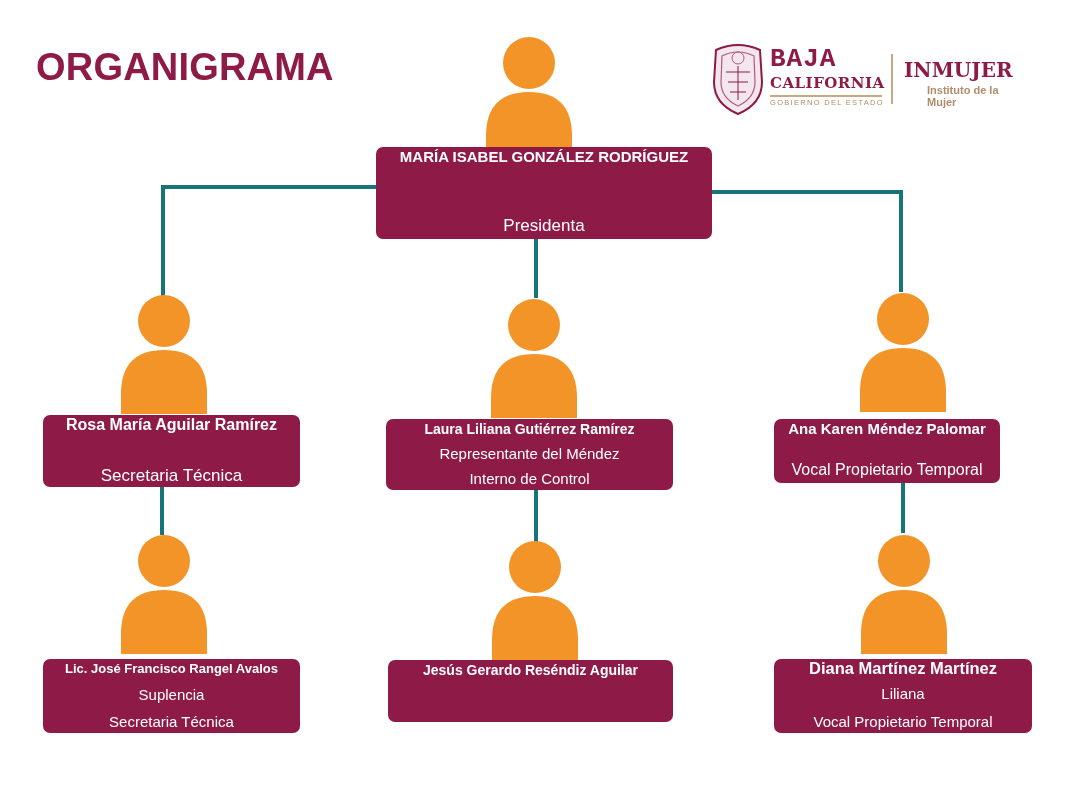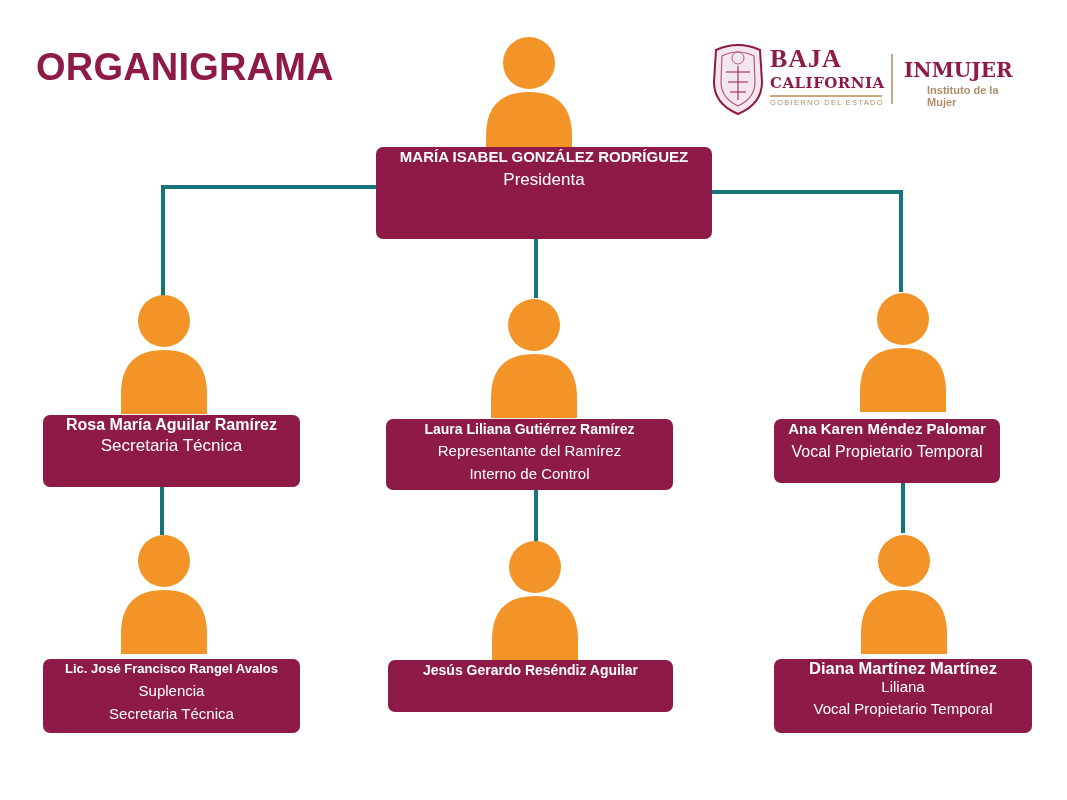--- a/index.html
+++ b/index.html
@@ -3,28 +3,28 @@
 <meta charset="utf-8">
 <style>
   html, body { margin:0; padding:0; }
   body { width:1067px; height:800px; background:#ffffff; position:relative; overflow:hidden;
          font-family:"Liberation Sans", sans-serif; }
   .title { position:absolute; left:36px; top:46px; font-size:38px; font-weight:bold; color:#8e1a47;
            letter-spacing:0.2px; font-family:"Liberation Sans", sans-serif; }
   svg.lines { position:absolute; left:0; top:0; }
   .person { position:absolute; }
   .box { position:absolute; background:#8e1a47; border-radius:7px; color:#fff; text-align:center;
-         box-sizing:border-box; display:flex; flex-direction:column; justify-content:flex-start; align-items:center; }
+         box-sizing:border-box; display:flex; flex-direction:column; justify-content:space-between; align-items:center; }
   .box .name { font-weight:bold; font-size:15px; line-height:20px; white-space:nowrap; }
   .box .role { font-size:16px; line-height:22px; white-space:nowrap; }
   .box.small .name { font-size:14px; }
   .box.small .role { font-size:15px; line-height:23px; }
   .logo { position:absolute; left:710px; top:42px; width:320px; height:80px; }
   .logo .shield { position:absolute; left:0; top:0; width:56px; height:74px; }
-  .logo .bc1 { position:absolute; left:60px; top:2px; font-family:Liberation Serif, serif; font-weight:bold; font-size:26px; color:#8e1a47; letter-spacing:1px; }
+  .logo .bc1 { position:absolute; left:60px; top:2px; font-family:Liberation Mono, monospace; font-weight:bold; font-size:26px; color:#8e1a47; letter-spacing:1px; }
   .logo .bc2 { position:absolute; left:60px; top:32px; font-family:"DejaVu Serif", serif; font-weight:bold; font-size:15px; color:#8e1a47; letter-spacing:0.5px; }
   .logo .rule { position:absolute; left:60px; top:53px; width:112px; height:2px; background:#c9a783; }
   .logo .bc3 { position:absolute; left:60px; top:56px; font-size:7.5px; color:#b08d6a; letter-spacing:1.3px; }
   .logo .vsep { position:absolute; left:181px; top:12px; width:2px; height:50px; background:#c9a783; }
   .logo .in1 { position:absolute; left:194px; top:16px; font-family:"DejaVu Serif", serif; font-weight:bold; font-size:20px; color:#8e1a47;text-align:right; }
   .logo .in2 { position:absolute; left:194px; top:42px; font-size:11px; font-weight:bold; color:#b08d6a;padding-left:23px; }
 </style>
 </head>
 <body>
 
@@ -91,36 +91,36 @@
   <div class="role" style="font-size:17px;line-height:26px">Presidenta</div>
 </div>
 
 <div class="box" style="left:43px;top:415px;width:257px;height:72px;">
   <div class="name" style="font-size:16px">Rosa María Aguilar Ramírez</div>
   <div class="role" style="font-size:17px">Secretaria Técnica</div>
 </div>
 
 <div class="box small" style="left:386px;top:419px;width:287px;height:71px;">
   <div class="name">Laura Liliana Gutiérrez Ramírez</div>
-  <div class="role">Representante del Ramírez</div>
+  <div class="role">Representante del Méndez</div>
   <div class="role">Interno de Control</div>
 </div>
 
 <div class="box" style="left:774px;top:419px;width:226px;height:64px;">
   <div class="name" style="font-size:15px">Ana Karen Méndez Palomar</div>
   <div class="role" style="font-size:16px;line-height:26px">Vocal Propietario Temporal</div>
 </div>
 
 <div class="box small" style="left:43px;top:659px;width:257px;height:74px;">
   <div class="name" style="font-size:13px">Lic. José Francisco Rangel Avalos</div>
   <div class="role">Suplencia</div>
   <div class="role">Secretaria Técnica</div>
 </div>
 
-<div class="box small" style="left:388px;top:660px;width:285px;height:52px;">
+<div class="box small" style="left:388px;top:660px;width:285px;height:62px;">
   <div class="name">Jesús Gerardo Reséndiz Aguilar</div>
 </div>
 
 <div class="box small" style="left:774px;top:659px;width:258px;height:74px;">
   <div class="name" style="font-size:16.5px;line-height:18px">Diana Martínez Martínez</div>
   <div class="role" style="line-height:20px">Liliana</div>
   <div class="role">Vocal  Propietario Temporal</div>
 </div>
 
 </body></html>

